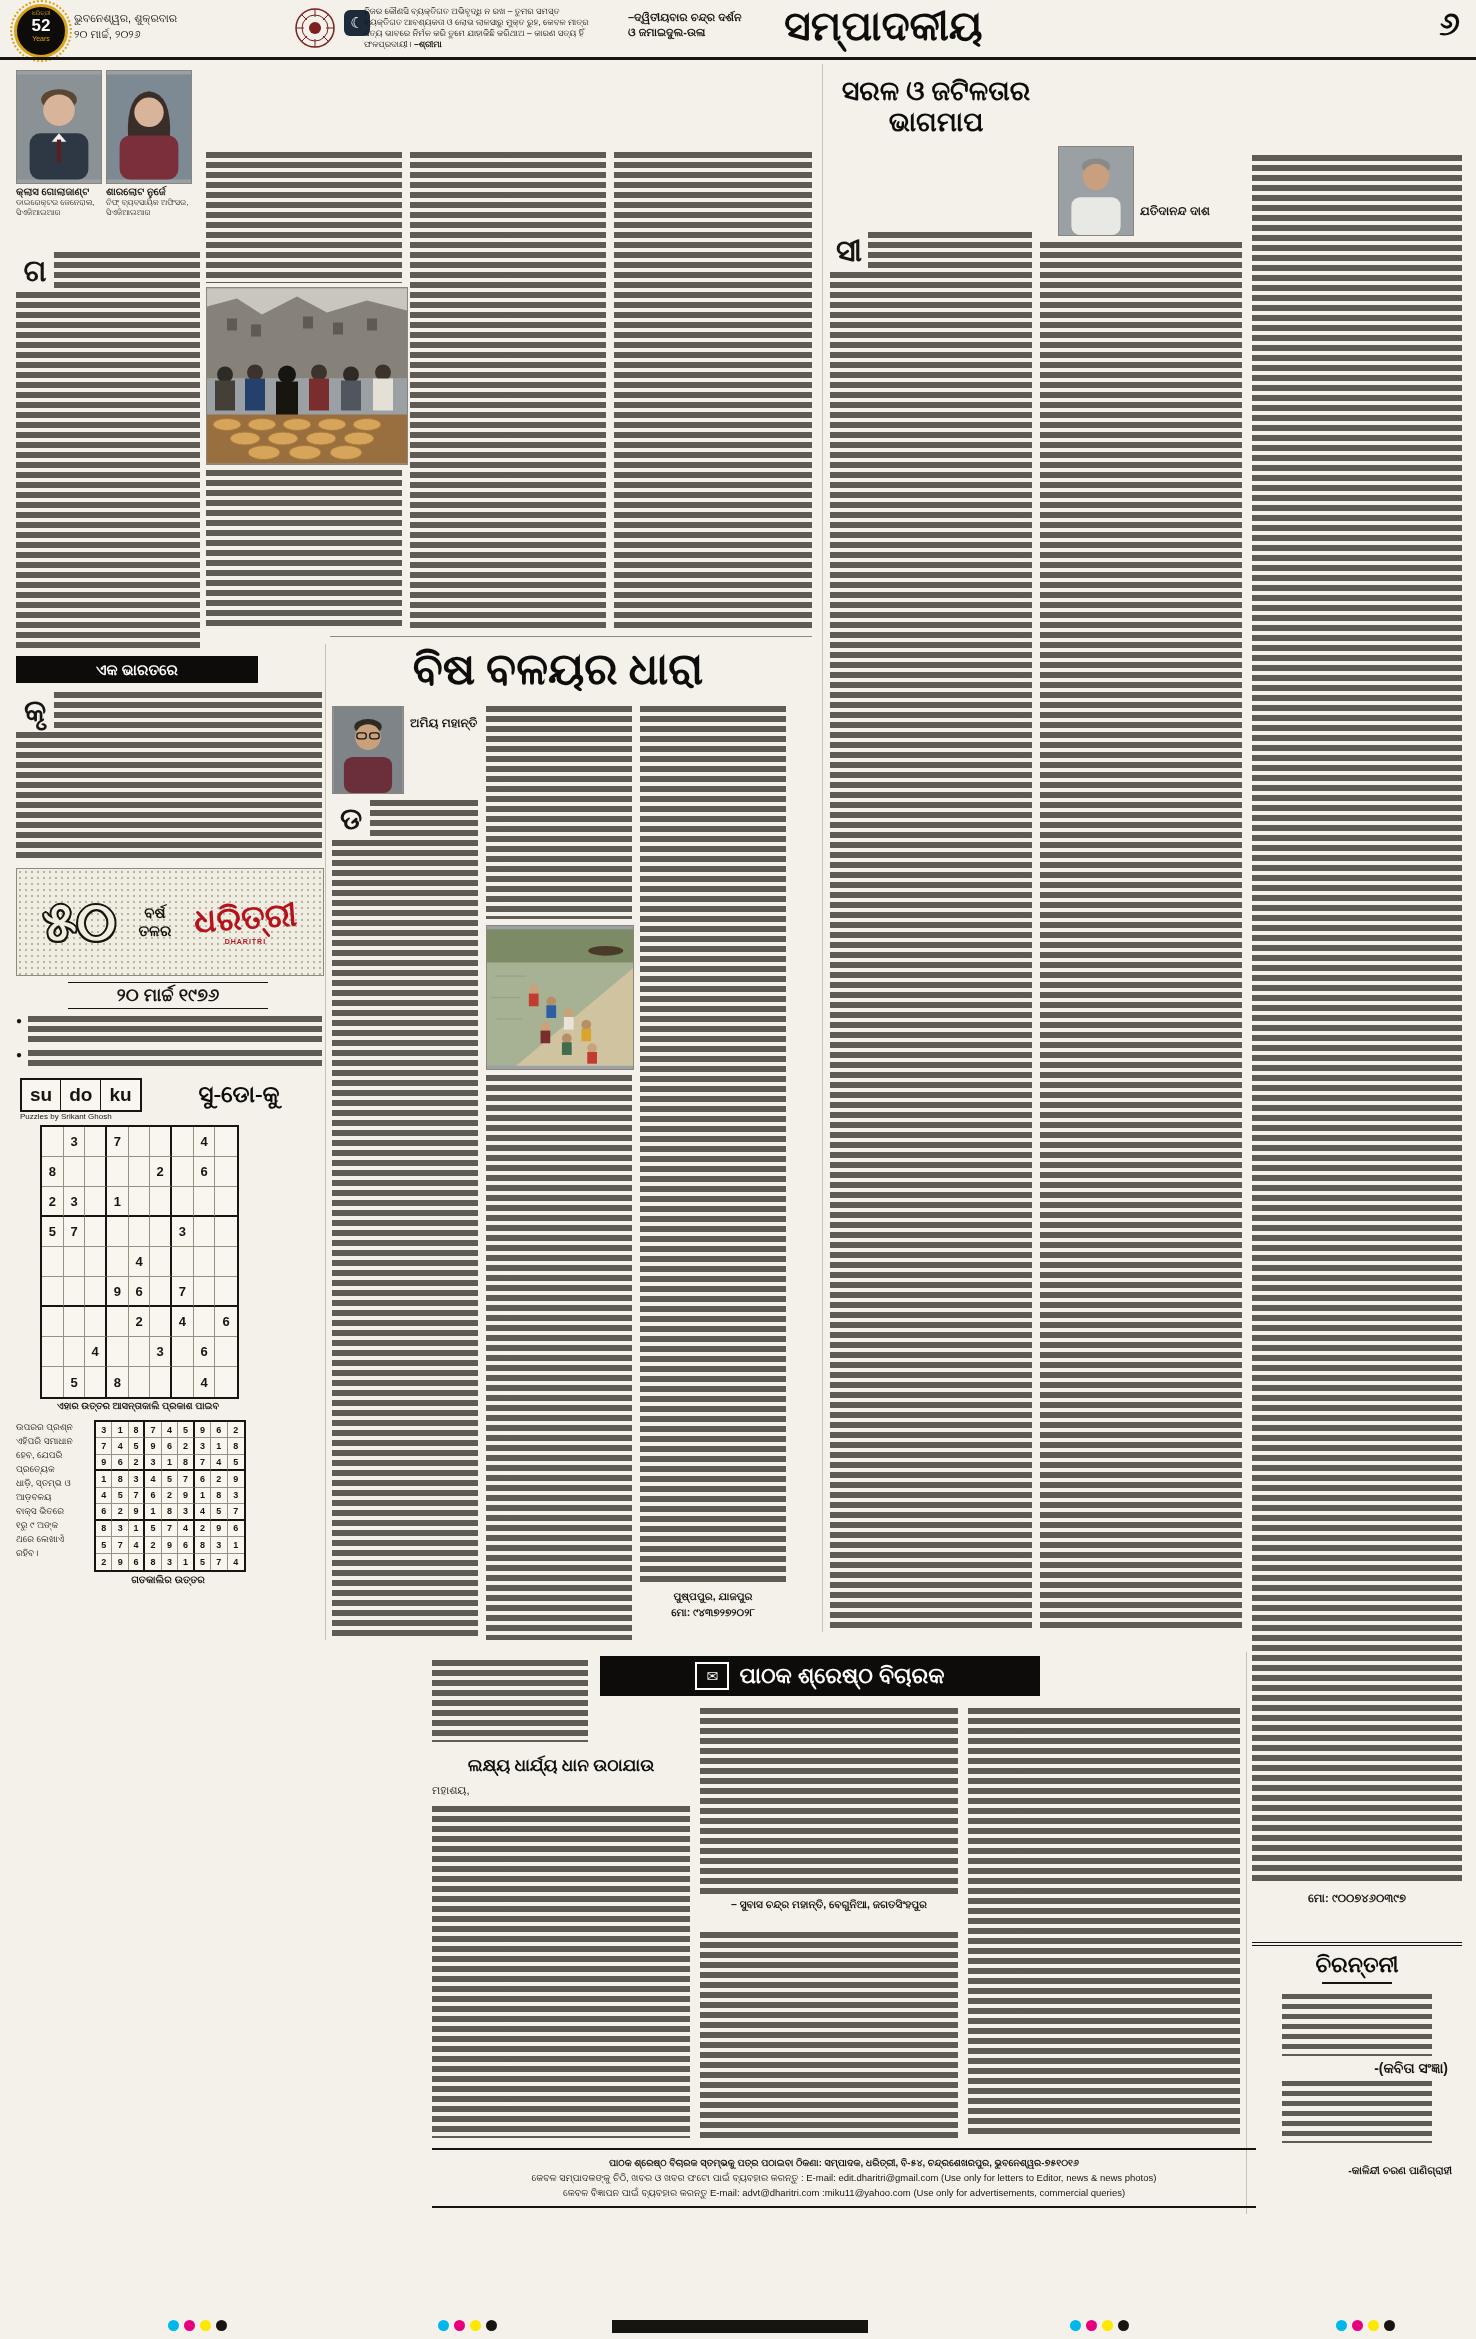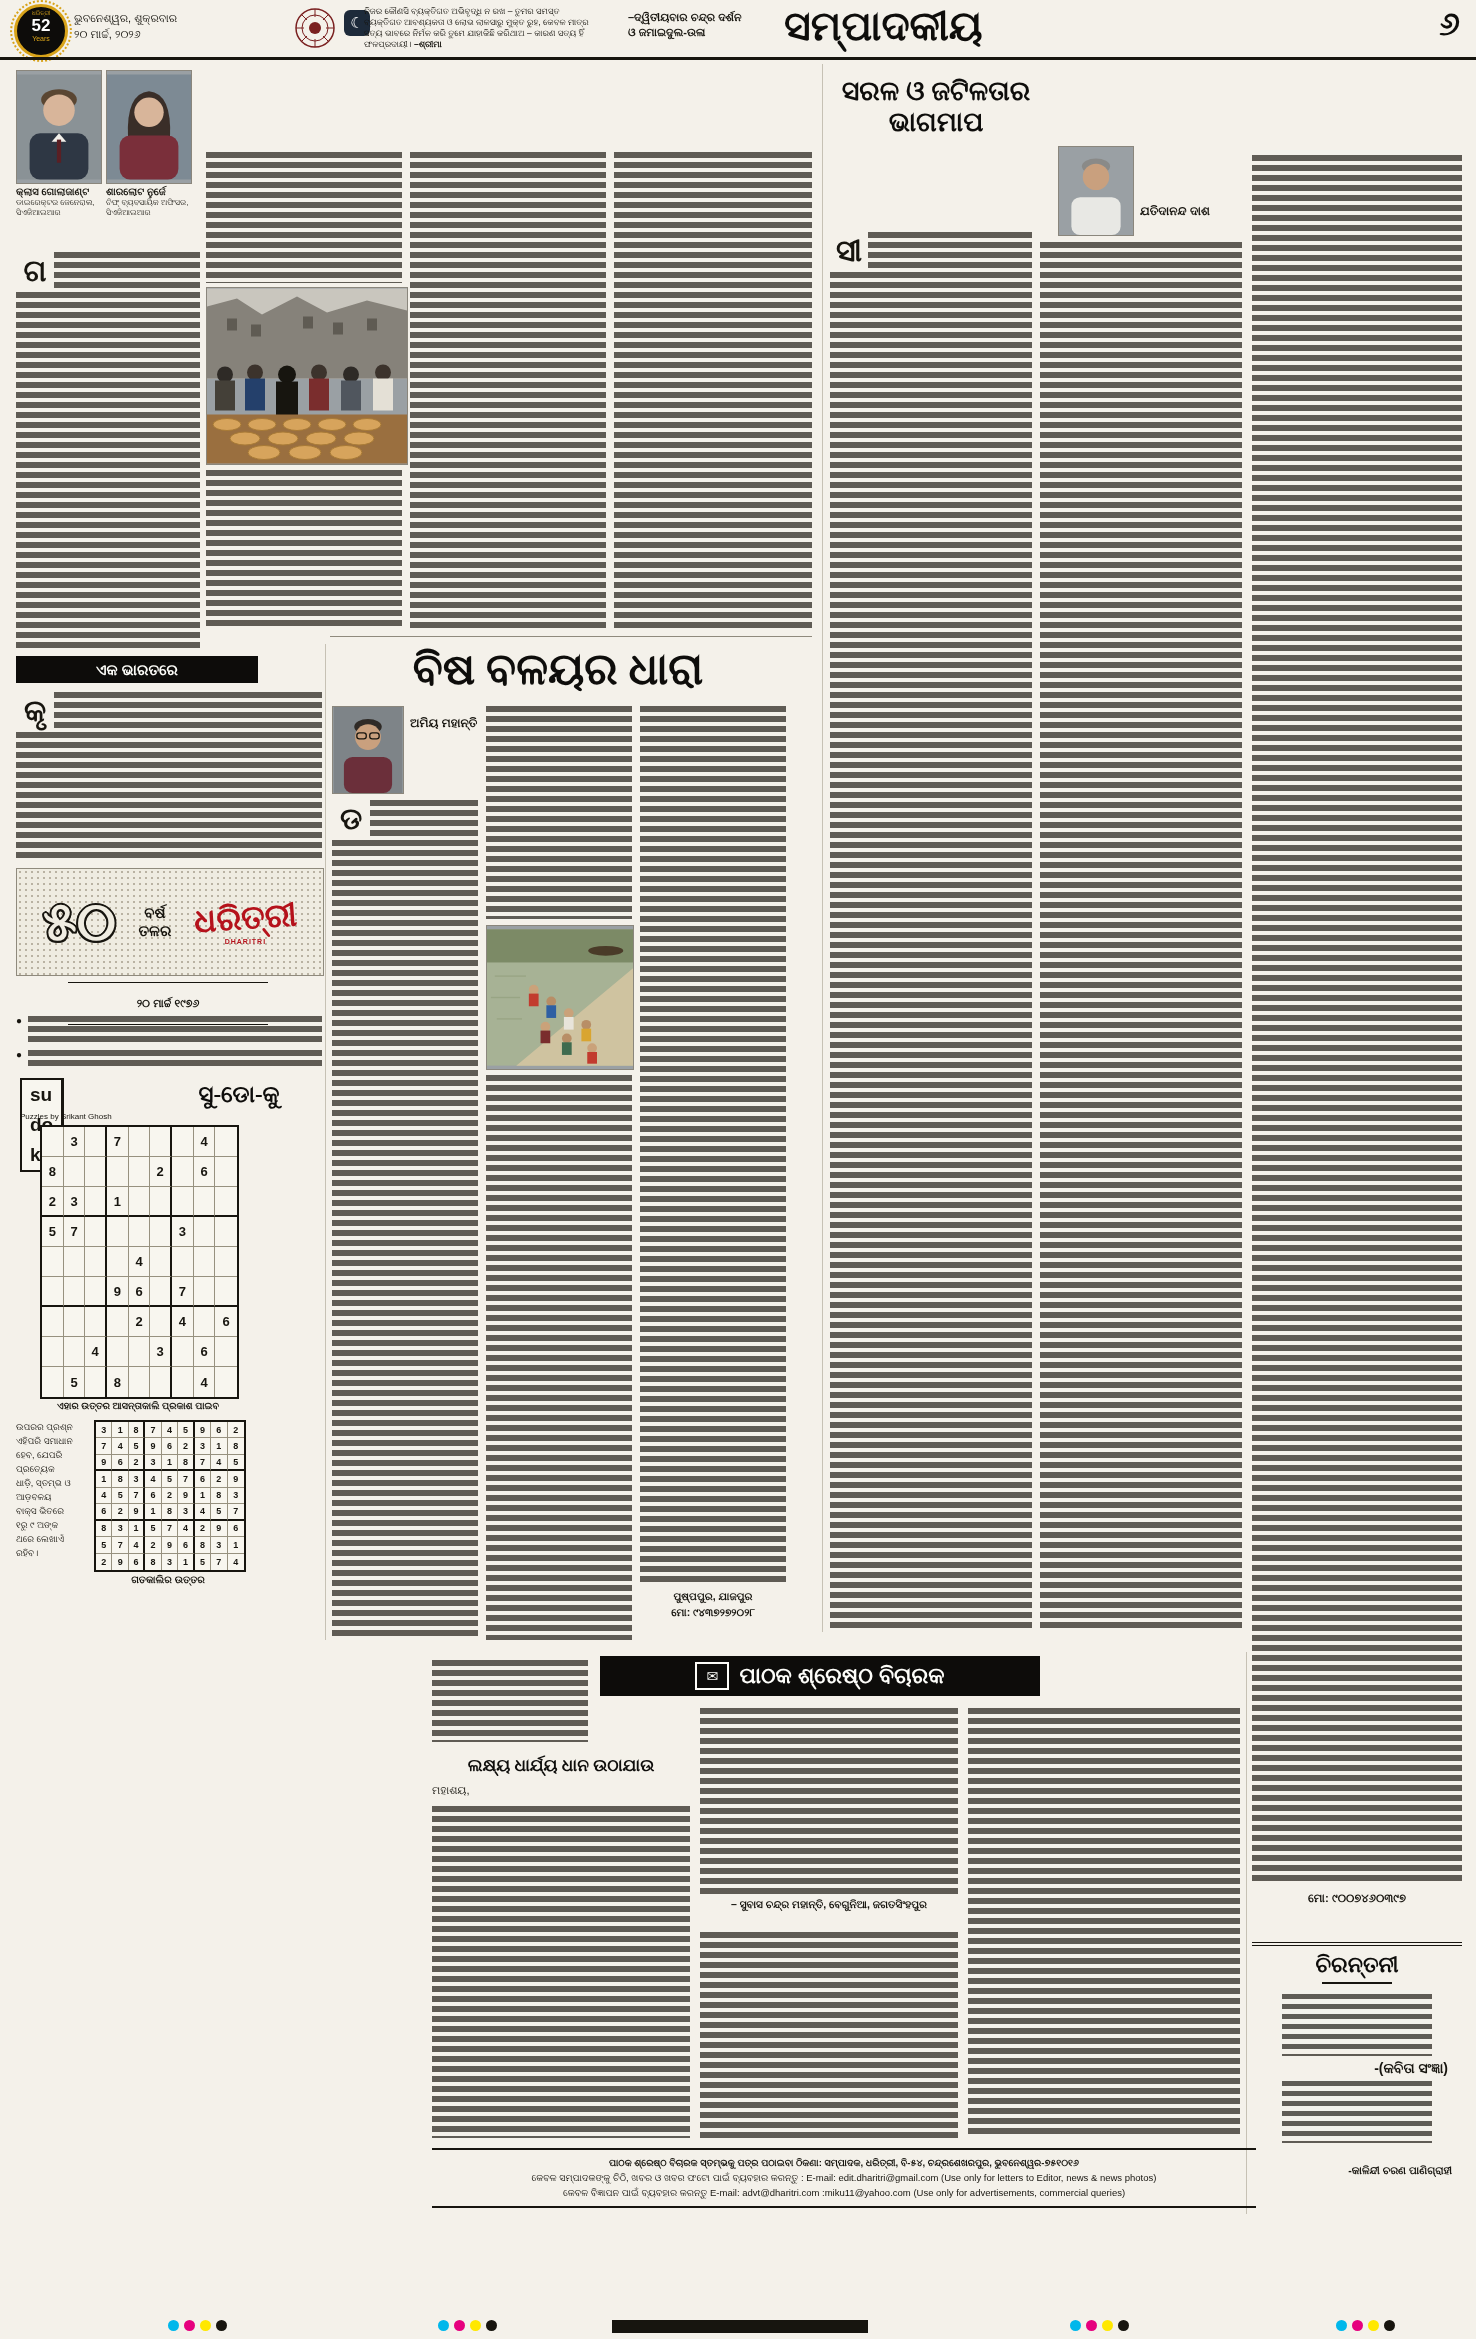--- a/index.html
+++ b/index.html
@@ -254,32 +254,32 @@
   <div class="abs sim" style="left:16px;top:692px;width:306px;height:166px;"></div>
 
   <div class="abs fifty" style="left:16px;top:868px;width:306px;height:106px;">
     <div class="fifty-num">୫୦</div>
     <div class="fifty-caption">ବର୍ଷ ତଳର</div>
     <div>
       <div class="fifty-brand">ଧରିତ୍ରୀ</div>
       <div class="fifty-latin">DHARITRI</div>
     </div>
   </div>
-  <div class="abs small-bold" style="left:68px;top:982px;width:200px;text-align:center;font-size:11px;border-top:1px solid #17150f;border-bottom:1px solid #17150f;padding:14px 0;">୨୦ ମାର୍ଚ୍ଚ ୧୯୭୬</div>
+  <div class="abs small-bold" style="left:68px;top:982px;width:200px;text-align:center;font-size:18px;border-top:1px solid #17150f;border-bottom:1px solid #17150f;padding:2px 0;">୨୦ ମାର୍ଚ୍ଚ ୧୯୭୬</div>
 
   <div class="abs" style="left:16px;top:1016px;width:306px;display:flex;gap:6px;">
     <span style="font-size:10px;line-height:10px;">●</span>
     <span class="sim" style="flex:1;height:28px;display:block;"></span>
   </div>
   <div class="abs" style="left:16px;top:1050px;width:306px;display:flex;gap:6px;">
     <span style="font-size:10px;line-height:10px;">●</span>
     <span class="sim" style="flex:1;height:18px;display:block;"></span>
   </div>
 
-  <div class="sudoku-logo" style="left:20px;top:1078px;flex-direction:column;">
+  <div class="sudoku-logo" style="left:20px;top:1078px;">
     <span>su</span>
     <span>do</span>
     <span>ku</span>
   </div>
   <div class="abs" style="left:20px;top:1112px;font-size:8px;">Puzzles by Srikant Ghosh</div>
   <div class="abs headline" style="left:158px;top:1082px;width:162px;font-size:23px;text-align:center;">ସୁ-ଡୋ-କୁ</div>
 
   <div class="sgrid" style="left:40px;top:1125px;width:195px;height:270px;grid-template-columns:repeat(9,1fr);grid-template-rows:repeat(9,1fr);font-size:13px;">
       <span></span>
       <span>3</span>

